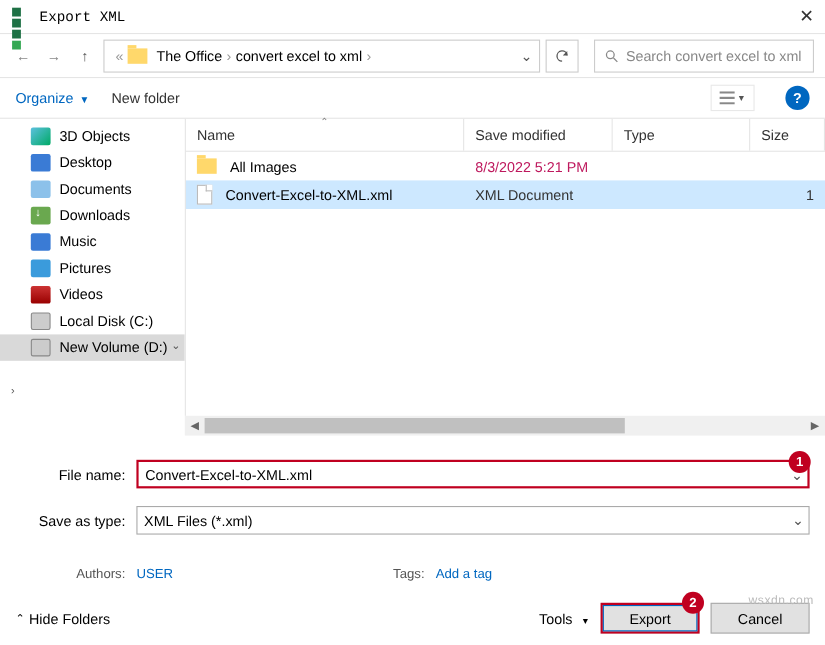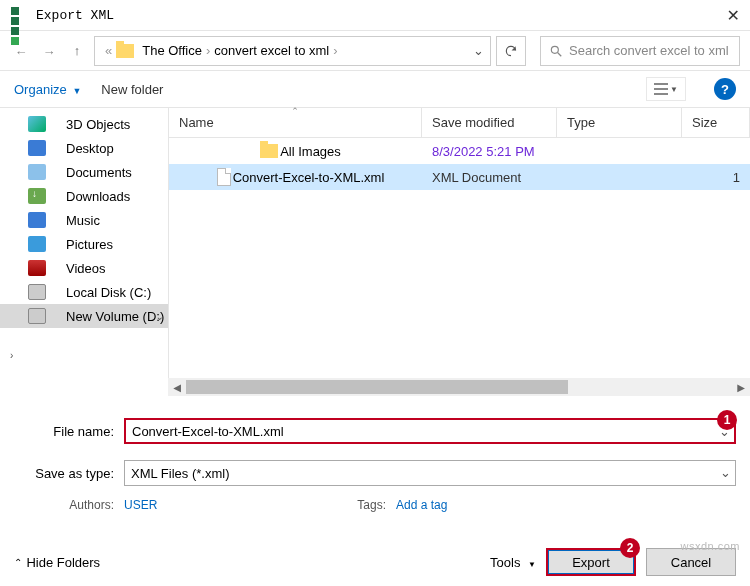--- a/index.html
+++ b/index.html
@@ -29,39 +29,39 @@
 .orglink { color:#0067c0; }
 .orglink .caret { font-size:9px; margin-left:2px; }
 .newfolder { color:#333; }
 .toolbar .spacer { flex:1; }
 .viewbtn { width:40px; height:24px; border:1px solid #e8e8e8; display:flex; align-items:center; justify-content:center; gap:2px; }
 .helpbtn { width:22px; height:22px; border-radius:50%; background:#0067c0; color:#fff; display:flex; align-items:center; justify-content:center; font-weight:bold; margin-left:8px; }
 
 
 .main { display:flex; height:270px; }
 .sidebar { width:168px; overflow:hidden; padding:4px 0; position:relative; }
-.sidebaritem { display:flex; align-items:center; padding:4px 8px 4px 28px; gap:20px; color:#000; white-space:nowrap; }
+.sidebaritem { display:flex; align-items:flex-start; padding:4px 8px 4px 28px; gap:8px; color:#000; white-space:nowrap; }
 .sidebaritem .icon { width:18px; height:16px; flex-shrink:0; }
 .sidebaritem.newvol { background:#d9d9d9; }
 .sidechev { position:absolute; left:10px; bottom:6px; color:#555; font-size:10px; }
 .sidefootchev { position:absolute; left:10px; top:242px; }
 
 .filearea { flex:1; display:flex; flex-direction:column; border-left:1px solid #e5e5e5; position:relative; }
 .colhead { display:flex; height:30px; border-bottom:1px solid #e5e5e5; }
 .colhead div { padding:6px 10px; color:#333; border-right:1px solid #e5e5e5; display:flex; align-items:center; }
 .col-name { width:253px; position:relative; }
 .col-date { width:135px; }
 .col-type { width:125px; }
 .col-size { flex:1; }
 .sortcaret { position:absolute; left:50%; top:-2px; font-size:9px; color:#888; transform:translateX(-50%); }
 
 .filerow { display:flex; height:26px; align-items:center; }
 .filerow.sel { background:#cde8ff; }
-.filerow .c-name { width:253px; padding-left:10px; display:flex; align-items:center; gap:2px;justify-content:center; }
-.filerow .c-date { width:135px; padding-left:10px; color:#6d28d9; }
+.filerow .c-name { width:253px; padding-left:10px; display:flex; align-items:center; gap:12px; }
+.filerow .c-date { width:135px; padding-left:10px; color:#be185d; }
 .filerow .c-type { width:125px; padding-left:10px; color:#333; }
 .filerow .c-size { flex:1; padding-left:10px; color:#333; text-align:right; padding-right:10px; }
 .foldericon2 { width:18px; height:14px; background:#ffd86b; position:relative; }
 .foldericon2::before { content:""; position:absolute; top:-3px; left:0; width:8px; height:3px; background:#ffd86b; }
 .fileicon { width:14px; height:18px; background:#fff; border:1px solid #bbb; position:relative; }
 .fileicon::before { content:""; position:absolute; right:-1px; top:-1px; width:5px; height:5px; background:#fff; border-left:1px solid #bbb; border-bottom:1px solid #bbb; }
 
 
 .hscroll { height:18px; background:#f0f0f0; display:flex; align-items:center; }
 .hscroll .arr { width:18px; height:18px; display:flex; align-items:center; justify-content:center; color:#666; font-size:10px; }
@@ -69,21 +69,21 @@
 .hscroll .thumb { position:absolute; left:0; top:2px; height:14px; width:70%; background:#c0c0c0; }
 
 
 .inputrow { display:flex; align-items:center; padding:8px 14px; gap:10px; }
 .inputrow label { width:100px; text-align:right; color:#000; }
 .combobox { flex:1; height:26px; border:1px solid #aaa; display:flex; align-items:center; padding:0 6px; background:#fff; position:relative; }
 .combobox .dd { position:absolute; right:4px; top:4px; color:#555; }
 .fname { border:2px solid #c00020; }
 .badge { position:absolute; right:-3px; top:-10px; width:20px; height:20px; border-radius:50%; background:#c00020; color:#fff; display:flex; align-items:center; justify-content:center; font-size:12px; font-weight:bold; }
 
-.authorsrow { display:flex; align-items:center; padding:4px 14px 0px; gap:10px; }
+.authorsrow { display:flex; align-items:center; padding:4px 14px 0px; gap:10px;margin-top:16px; }
 .authorsrow .lbl { width:100px; text-align:right; color:#555; font-size:12px; }
 .authorsrow .val { color:#0067c0; font-size:12px; }
 .authorsrow .tags-lbl { margin-left:190px; color:#555; font-size:12px; }
 .authorsrow .tags-val { color:#0067c0; font-size:12px; }
 
 
 .footer { position:absolute; bottom:10px; left:0; right:0; display:flex; align-items:center; padding:0 14px; gap:10px; }
 .hidefolders { display:flex; align-items:center; gap:4px; color:#000; }
 .footer .spacer { flex:1; }
 .toolslink { color:#000; }

